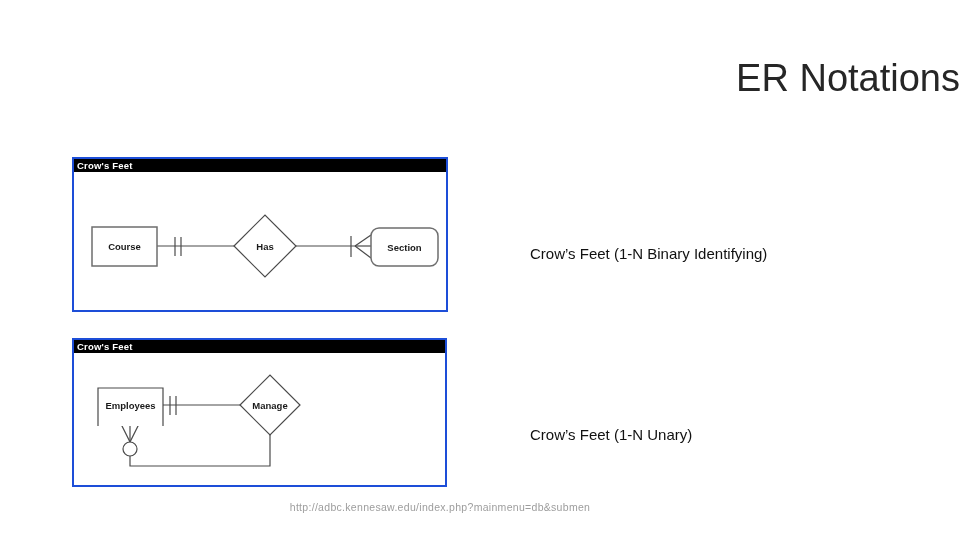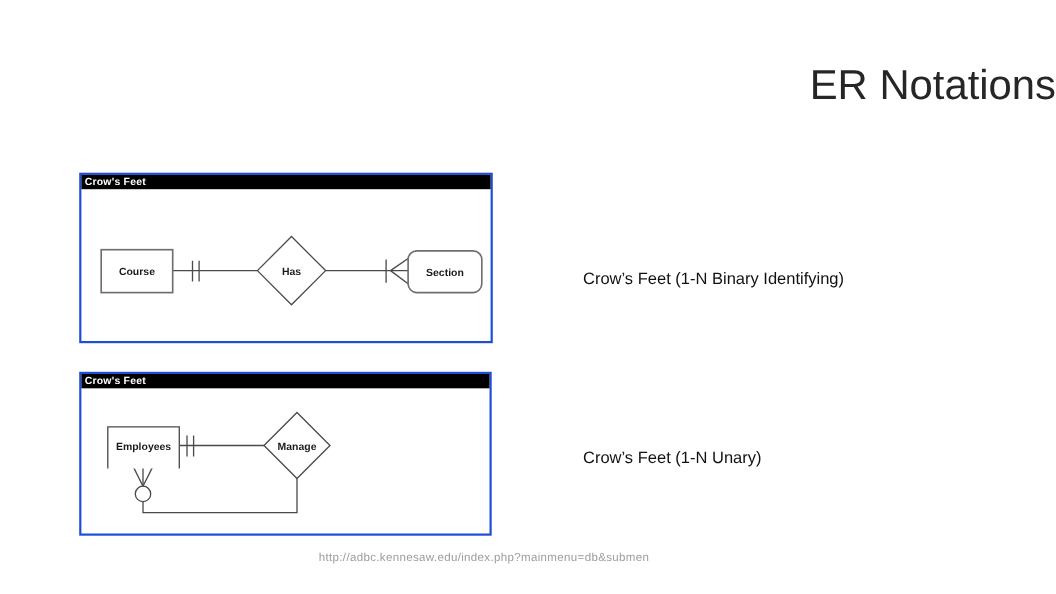--- a/index.html
+++ b/index.html
@@ -27,21 +27,21 @@
     font-size:9.5px;font-weight:bold;line-height:13px;
     padding-left:3px;letter-spacing:0.2px;
   }
   .panel svg{display:block;}
   .caption{
     position:absolute;left:530px;
     font-size:15px;font-weight:400;color:#111111;
     white-space:nowrap;
   }
   .caption-1{top:229px;margin-top:16px;}
-  .caption-2{top:408px;}
+  .caption-2{top:426px;}
   .footer-url{
     position:absolute;left:0;top:501px;width:880px;
     text-align:center;
     font-size:10.5px;line-height:13px;letter-spacing:0.3px;
     color:#9d9d9d;
   }
   text.shape-label{
     font-family:"Liberation Sans", sans-serif;
     font-size:9.5px;font-weight:bold;fill:#1a1a1a;
   }

